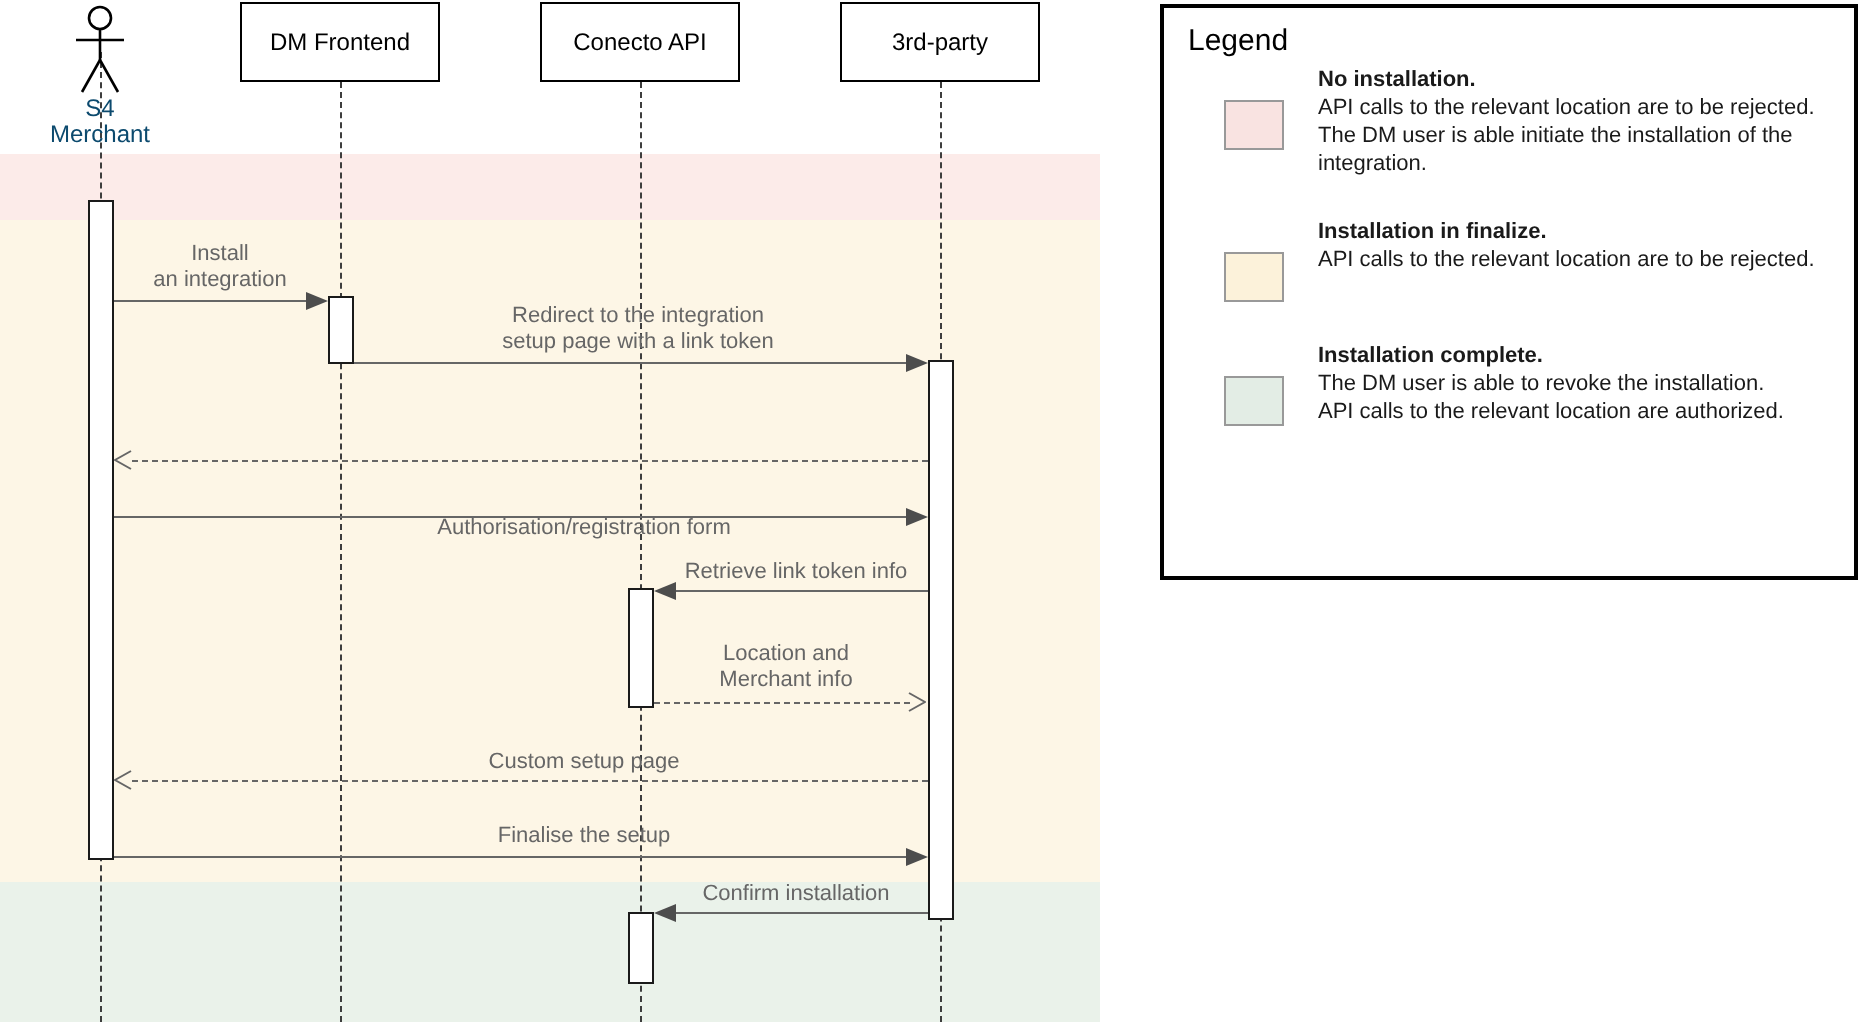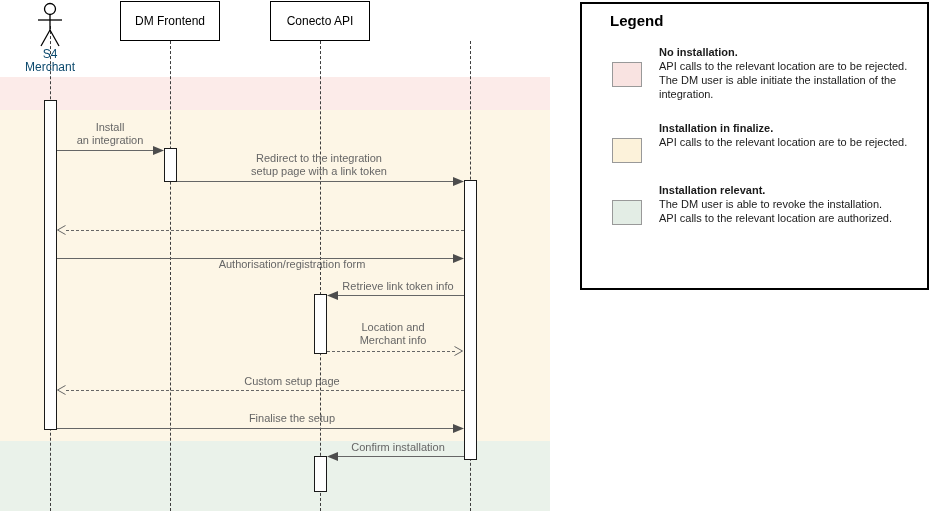--- a/index.html
+++ b/index.html
@@ -15,22 +15,22 @@
         font-size:12px;color:#000;}
   .act{position:absolute;width:13px;background:#fff;border:1px solid #1a1a1a;box-sizing:border-box;}
   .mline{position:absolute;height:0;border-top:1px solid #666;}
   .mline.dashed{border-top-style:dashed;}
   .ahead{position:absolute;}
   .mlabel{position:absolute;font-size:11px;line-height:13px;color:#666;text-align:center;}
   .actor-label{position:absolute;left:23px;top:48px;width:54px;text-align:center;
                font-size:12px;line-height:13px;color:#0c4a6e;}
   .legend{position:absolute;left:580px;top:2px;width:349px;height:288px;background:#fff;
           border:2px solid #000;box-sizing:border-box;}
-  .legend-title{margin:8px 0 0 28px;font-size:15px;font-weight:bold;color:#000;}
-  .legend-items{margin-top:16px;}
+  .legend-title{margin:8px 0 0 12px;font-size:15px;font-weight:normal;color:#000;}
+  .legend-items{margin-top:4px;}
   .legend-item{display:flex;padding-left:30px;margin-bottom:20px;}
   .swatch{width:30px;height:25px;border:1px solid #999;margin-top:17px;flex:none;box-sizing:border-box;}
   .swatch-pink{background:#f9e3e1;}
   .swatch-cream{background:#fcf2da;}
   .swatch-green{background:#e3ede5;}
   .legend-text{margin-left:17px;width:272px;font-size:11px;line-height:14px;color:#1a1a1a;}
   .legend-head{font-weight:bold;}
 </style>
 </head>
 <body>
@@ -53,20 +53,23 @@
     <line x1="15" y1="28" x2="6" y2="44" stroke="#000" stroke-width="1.3"></line>
     <line x1="15" y1="28" x2="24" y2="44" stroke="#000" stroke-width="1.3"></line>
   </svg>
   <div class="actor-label">S4 Merchant</div>
 
   <div class="pbox" style="left:270px;top:1px;">
     <span>Conecto API</span>
   </div>
   <div class="pbox" style="left:120px;top:1px;">
     <span>DM Frontend</span>
+  </div>
+  <div class="pbox" style="left:420px;top:1px;">
+    <span>3rd-party</span>
   </div>
 
   <div class="act" style="left:44px;top:100px;height:330px;"></div>
   <div class="act" style="left:164px;top:148px;height:34px;"></div>
   <div class="act" style="left:464px;top:180px;height:280px;"></div>
   <div class="act" style="left:314px;top:294px;height:60px;"></div>
   <div class="act" style="left:314px;top:456px;height:36px;"></div>
 
   <div class="mline" style="left:57px;top:150px;width:98px;"></div>
   <svg class="ahead" style="left:153px;top:146px;" width="11" height="9">
@@ -157,21 +160,21 @@
         <div class="swatch swatch-cream"></div>
         <div class="legend-text">
           <div class="legend-head">Installation in finalize.</div>
           <div>API calls to the relevant location are to be rejected.</div>
         </div>
       </div>
 
       <div class="legend-item">
         <div class="swatch swatch-green"></div>
         <div class="legend-text">
-          <div class="legend-head">Installation relevant.</div>
+          <div class="legend-head">Installation complete.</div>
           <div>The DM user is able to revoke the installation.</div>
           <div>API calls to the relevant location are authorized.</div>
         </div>
       </div>
 
     </div>
   </div>
 
 </div>
 

